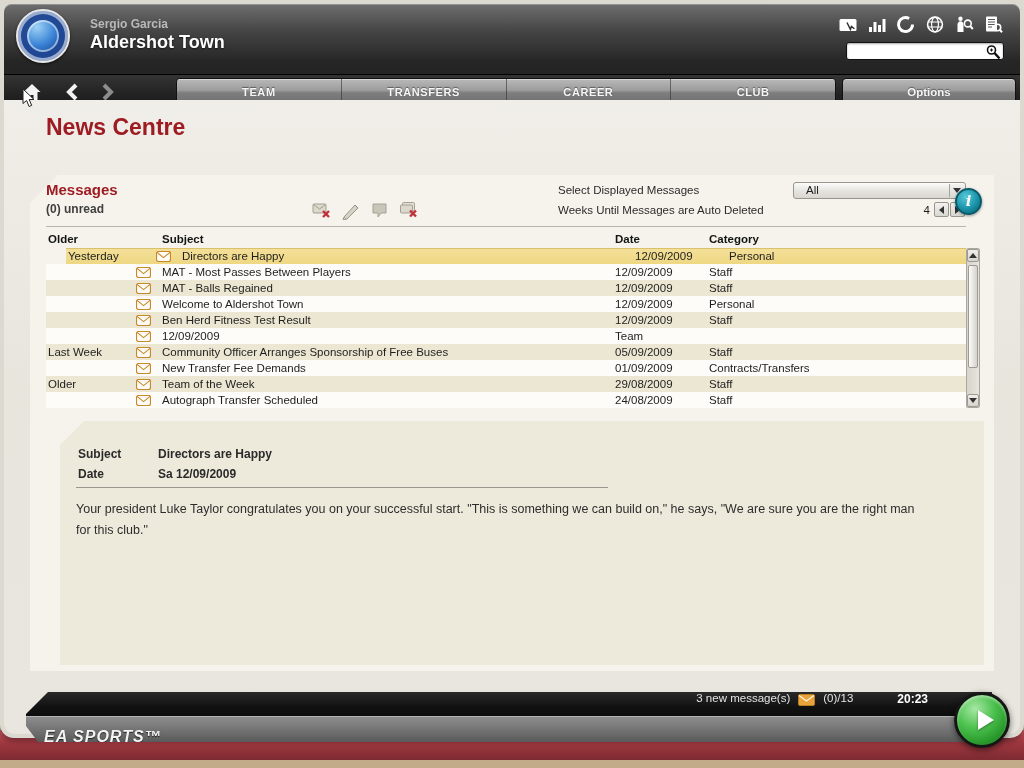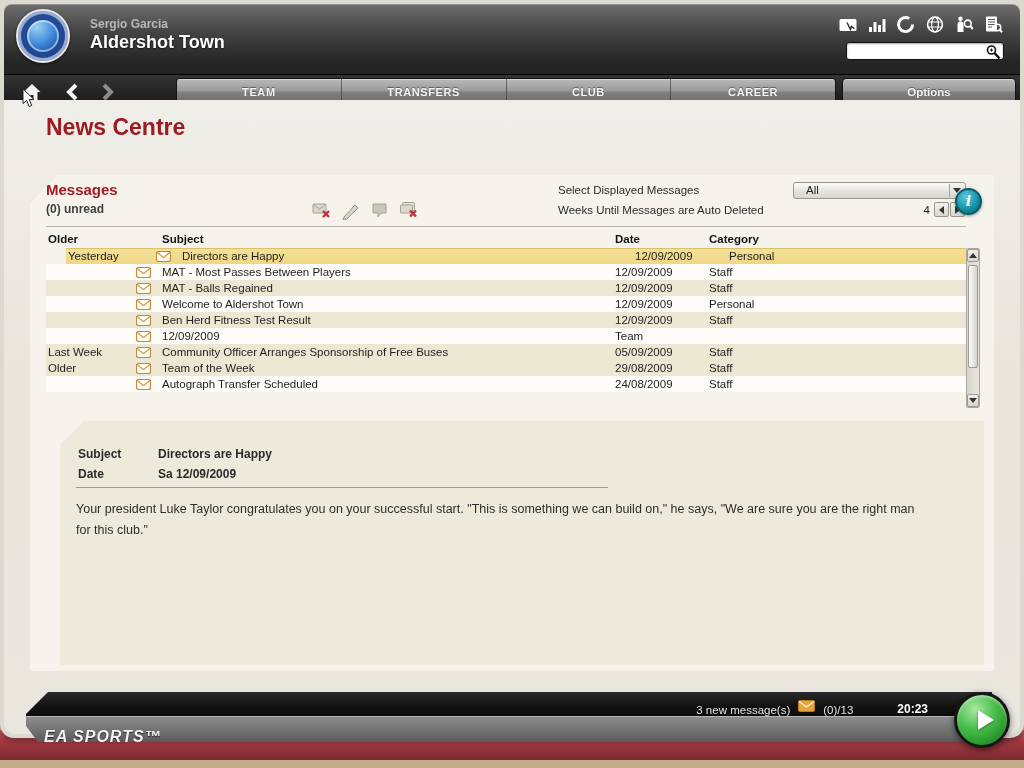--- a/index.html
+++ b/index.html
@@ -127,21 +127,21 @@
   .d-lbl { position:absolute; left:18px; font-size:12px; font-weight:bold; color:#2a2a2a; }
   .d-val { position:absolute; left:98px; font-size:12px; font-weight:bold; color:#2a2a2a; }
   .d-sep { position:absolute; left:16px; top:66px; width:532px; height:1px; background:#9a978e; }
   .d-body { position:absolute; left:16px; top:78px; width:856px; font-size:12.5px; line-height:21px; color:#2d2d2d; }
 
   
   .status-bar { position:absolute; left:26px; top:692px; width:966px; height:50px; z-index:3;
     clip-path:polygon(22px 0, 100% 0, 100% 100%, 12px 100%, 0 calc(100% - 16px), 0 22px);
     border-radius:0 0 8px 8px; box-shadow:0 2px 4px rgba(0,0,0,.4); }
   .sb-black { height:24px; background:linear-gradient(#2a2a2a,#121212 60%,#0c0c0c);
-    display:flex; align-items:flex-end; justify-content:flex-end; gap:8px; padding-right:64px; }
+    display:flex; align-items:flex-start; justify-content:flex-end; gap:8px; padding-right:64px; }
   .sb-black .txt { font-size:11.5px; color:#e3e3e3; }
   .sb-black .time { font-size:12px; font-weight:bold; color:#ffffff; margin-left:36px; }
   .sb-gray { height:41px; background:linear-gradient(#8f8f8f,#6a6a6a 45%,#4a4a4a 80%,#3d3d3d);
     display:flex; align-items:center; padding-left:18px; box-shadow:inset 0 1px 0 rgba(255,255,255,.35); }
   .brand { font-size:16px; font-weight:bold; font-style:italic; letter-spacing:1px; color:#f4f4f4;
     text-shadow:0 1px 1px rgba(0,0,0,.7); }
 
   .continue-btn { position:absolute; left:954px; top:692px; width:56px; height:56px; border-radius:50%;
     background:radial-gradient(circle at 36% 28%, #a7e8a4, #4cc14e 40%, #2a9b2d 70%, #15701a);
     border:3px solid #161616; z-index:4; cursor:pointer;
@@ -231,22 +231,22 @@
             </svg>
         </span>
         <span class="nav-btn" style="left:92px">
           <svg width="14" height="18" viewBox="0 0 14 18">
               <path d="M3 2l7 7-7 7" fill="none" stroke="#8d8d8d" stroke-width="4"></path>
             </svg>
         </span>
         <div class="tab-group">
           <div class="tab">TEAM</div>
           <div class="tab">TRANSFERS</div>
+          <div class="tab">CAREER</div>
           <div class="tab">CLUB</div>
-          <div class="tab">CAREER</div>
         </div>
         <div class="options-btn">Options</div>
       </div>
 
       <span class="cursor">
         <svg width="15" height="20" viewBox="0 0 15 20">
             <path d="M1 1v14.5l3.6-3 2.5 6 2.6-1.1-2.5-5.9H12z" fill="#fff" stroke="#222" stroke-width="1"></path>
           </svg>
       </span>
     </div>
@@ -393,20 +393,32 @@
               <span class="c ic">
                 <svg class="env" viewBox="0 0 15 11">
                   <rect x="0.5" y="0.5" width="14" height="10" rx="2" fill="#fffdf6" stroke="#c8872c" stroke-width="1.2"></rect>
                   <path d="M1 1.4L7.5 6.6 14 1.4" fill="none" stroke="#c8872c" stroke-width="1.1"></path>
                 </svg>
               </span>
               <span class="c">Community Officer Arranges Sponsorship of Free Buses</span>
               <span class="c">05/09/2009</span>
               <span class="c">Staff</span>
             </div>
+            <div class="trow tgrid">
+              <span class="c"></span>
+              <span class="c ic">
+                <svg class="env" viewBox="0 0 15 11">
+                  <rect x="0.5" y="0.5" width="14" height="10" rx="2" fill="#fffdf6" stroke="#c8872c" stroke-width="1.2"></rect>
+                  <path d="M1 1.4L7.5 6.6 14 1.4" fill="none" stroke="#c8872c" stroke-width="1.1"></path>
+                </svg>
+              </span>
+              <span class="c">New Transfer Fee Demands</span>
+              <span class="c">01/09/2009</span>
+              <span class="c">Contracts/Transfers</span>
+            </div>
             <div class="trow tgrid alt">
               <span class="c">Older</span>
               <span class="c ic">
                 <svg class="env" viewBox="0 0 15 11">
                   <rect x="0.5" y="0.5" width="14" height="10" rx="2" fill="#fffdf6" stroke="#c8872c" stroke-width="1.2"></rect>
                   <path d="M1 1.4L7.5 6.6 14 1.4" fill="none" stroke="#c8872c" stroke-width="1.1"></path>
                 </svg>
               </span>
               <span class="c">Team of the Week</span>
               <span class="c">29/08/2009</span>

